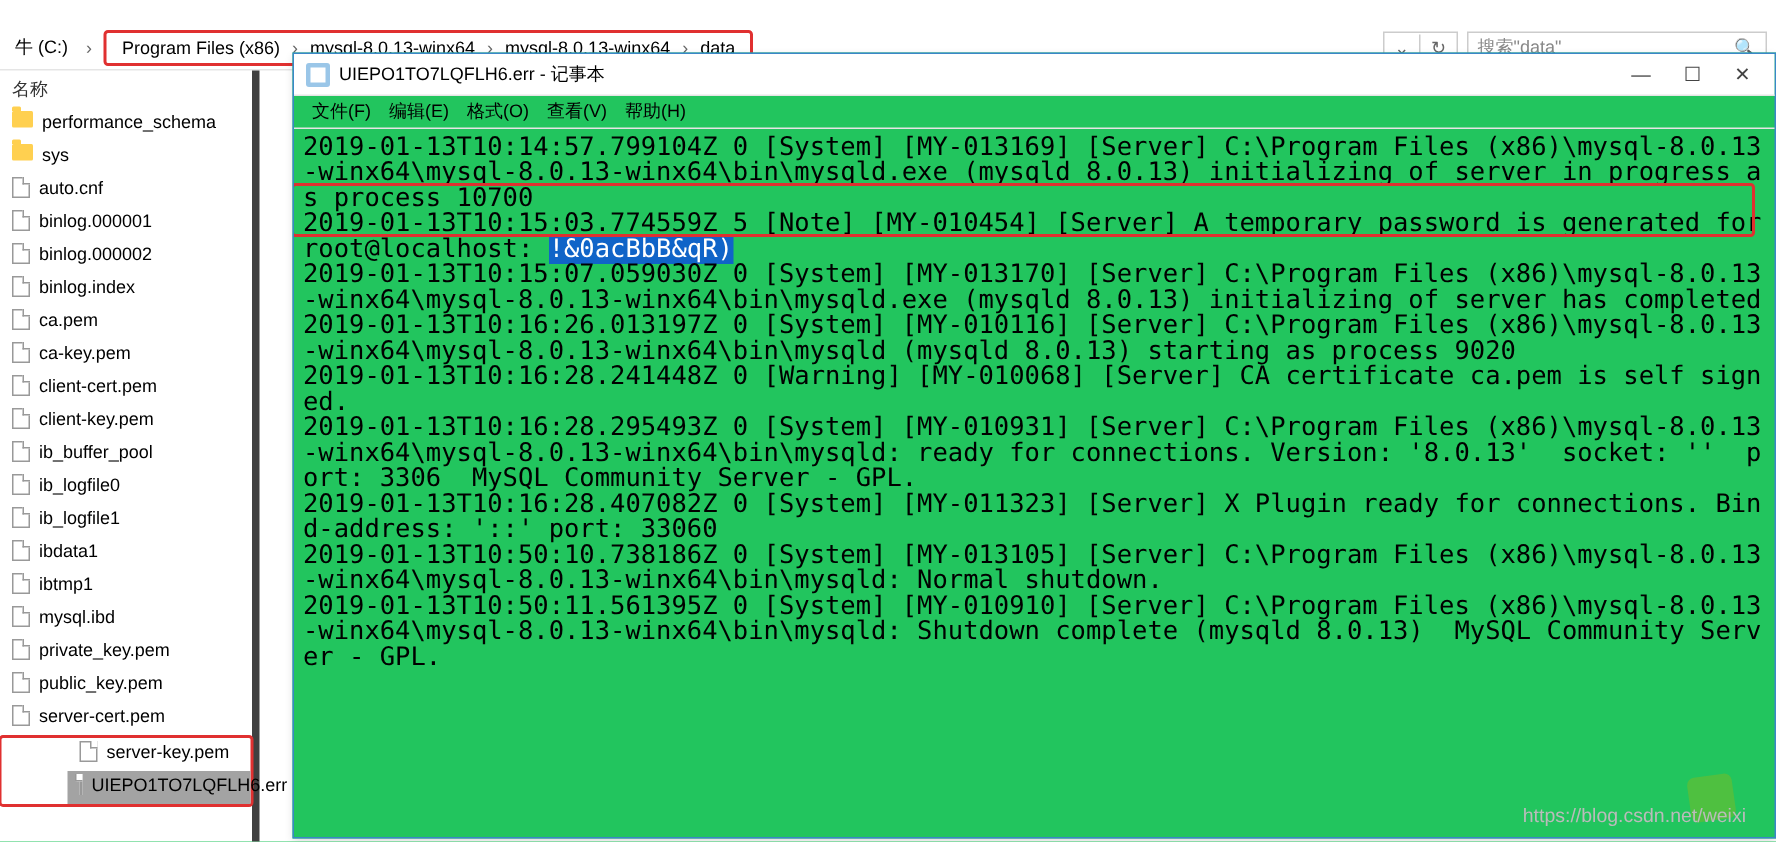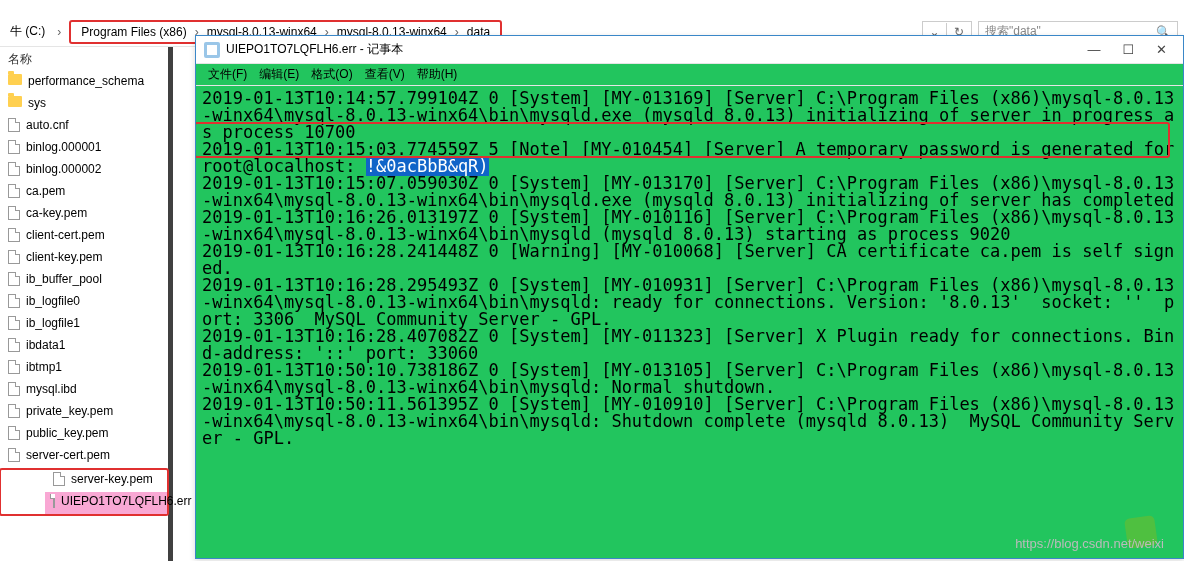--- a/index.html
+++ b/index.html
@@ -13,21 +13,21 @@
 .refresh-group { display: flex; align-items: center; border: 1px solid #ccc; height: 22px; }
 .refresh-btn { width: 24px; text-align: center; color: #666; border-right: 1px solid #ccc; padding: 2px 0; }
 .refresh-btn:last-child { border-right: none; }
 .search-box { display: flex; align-items: center; border: 1px solid #ccc; height: 22px; width: 200px; padding: 0 6px; color: #888; }
 .search-icon { margin-left: auto; color: #555; }
 
 .main { display: flex; height: calc(100% - 30px); }
 .sidebar { width: 173px; border-right: 5px solid #404040; }
 .side-header { padding: 4px 8px; color: #333; font-size: 12px; }
 .file-item { display: flex; gap: 6px; padding: 2px 8px; height: 22px; }
-.file-item.selected { background: #f9a8d4; }
+.file-item.selected { background: #a3a3a3; }
 .folder-icon { width: 14px; height: 11px; background: #ffd050; border-radius: 1px; display: inline-block; position: relative; }
 .folder-icon::before { content: ''; position: absolute; top: -3px; left: 0; width: 6px; height: 3px; background: #ffd050; border-radius: 1px 1px 0 0; }
 .file-icon { width: 12px; height: 14px; background: #fff; border: 1px solid #999; display: inline-block; position: relative; }
 .file-icon::after { content: ''; position: absolute; top: -1px; right: -1px; width: 4px; height: 4px; background: #fff; border-left: 1px solid #999; border-bottom: 1px solid #999; }
 .side-red-box { border: 2px solid #e03030; border-radius: 3px; margin: 0 -1px; padding-left: 44px; }
 
 .notepad { position: absolute; left: 195px; top: 35px; width: 989px; height: 524px; border: 1px solid #3a87c8; background: #22c55e; display: flex; flex-direction: column; box-shadow: 0 2px 6px rgba(0,0,0,0.15); }
 .np-title { display: flex; align-items: center; height: 28px; padding: 0 8px; background: #fff; border-bottom: 1px solid #e5e5e5; }
 .np-icon { width: 16px; height: 16px; background: #9ac6e8; border-radius: 2px; margin-right: 6px; position: relative; }
 .np-icon::after { content: ''; position: absolute; inset: 3px; background: #fff; }
@@ -82,20 +82,24 @@
           <span class="file-icon"></span>
           <span>auto.cnf</span>
         </div>
         <div class="file-item">
           <span class="file-icon"></span>
           <span>binlog.000001</span>
         </div>
         <div class="file-item">
           <span class="file-icon"></span>
           <span>binlog.000002</span>
+        </div>
+        <div class="file-item">
+          <span class="file-icon"></span>
+          <span>binlog.index</span>
         </div>
         <div class="file-item">
           <span class="file-icon"></span>
           <span>ca.pem</span>
         </div>
         <div class="file-item">
           <span class="file-icon"></span>
           <span>ca-key.pem</span>
         </div>
         <div class="file-item">

